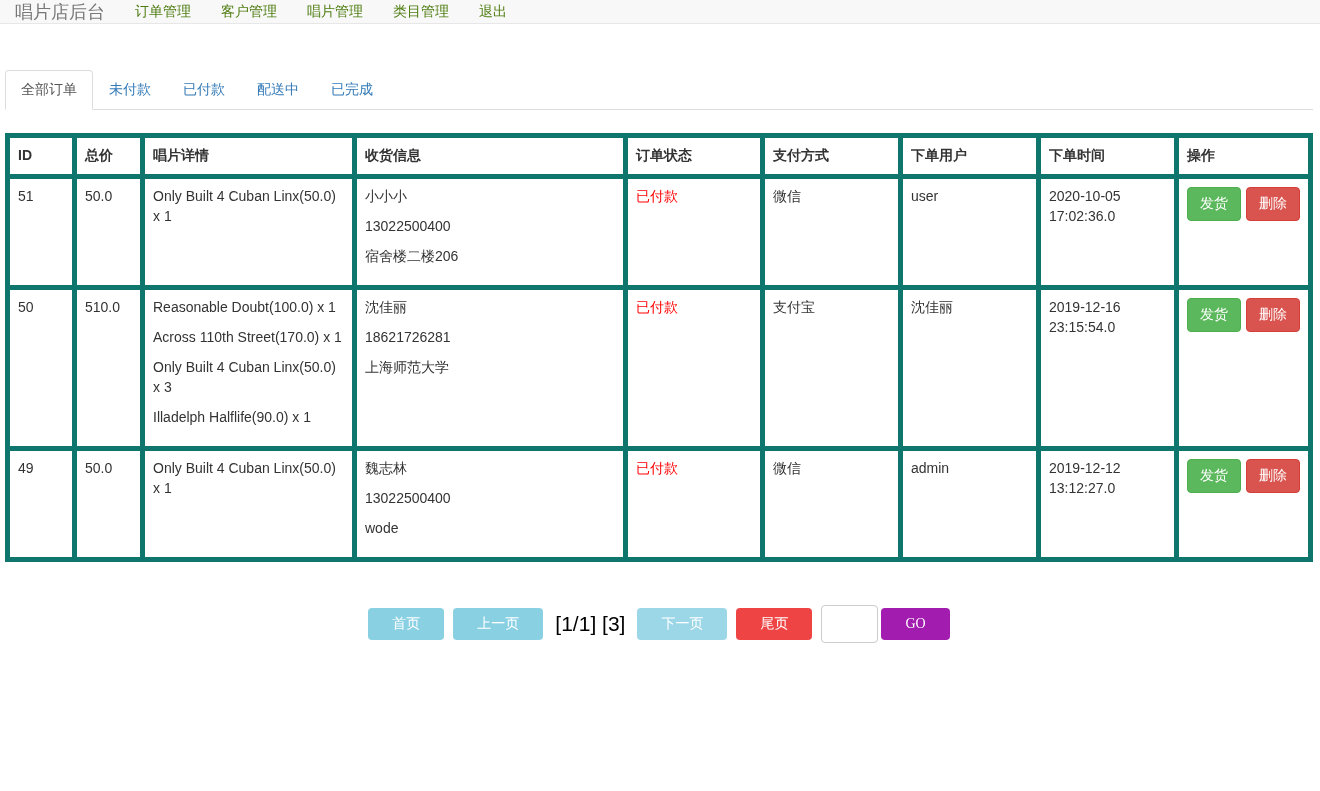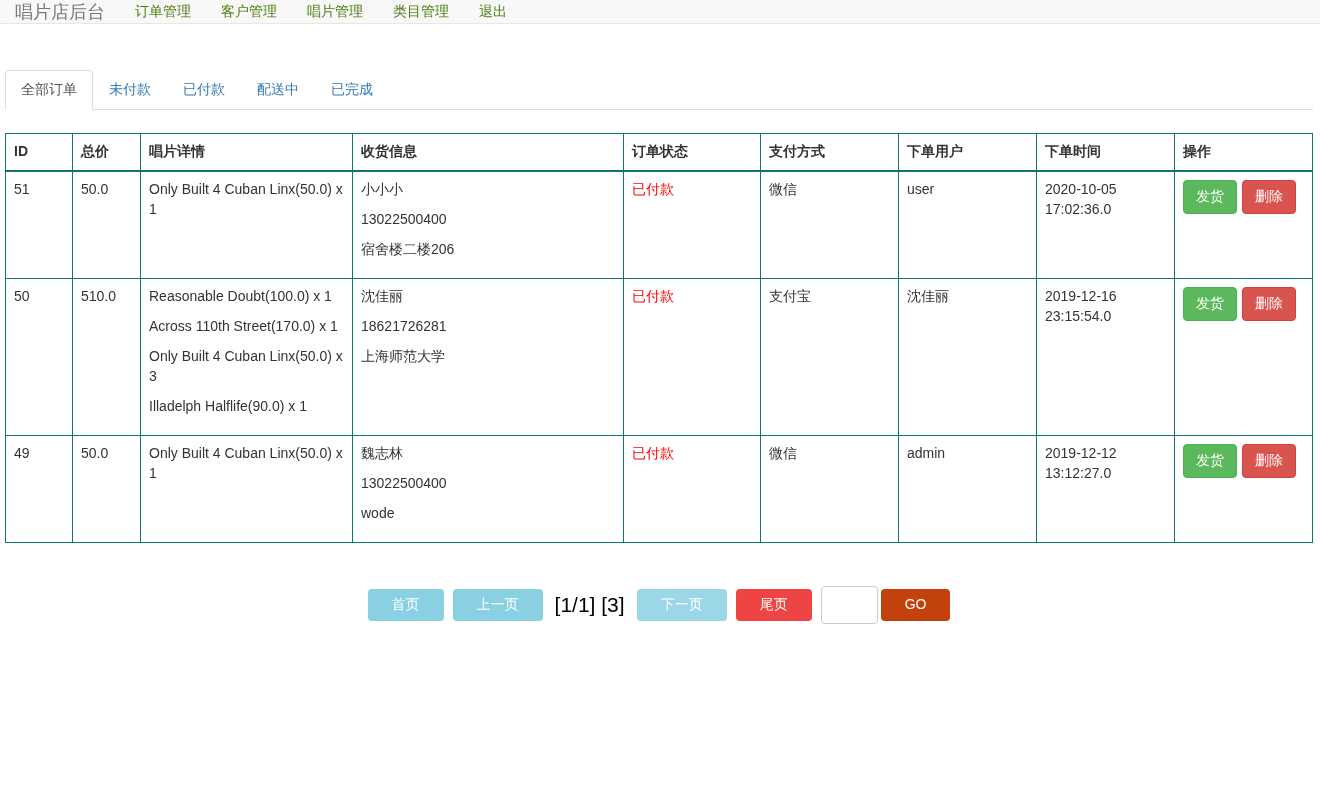--- a/index.html
+++ b/index.html
@@ -60,21 +60,21 @@
     cursor: default;
   }
   
   table.orders {
     margin-top: 23px;
     width: 100%;
     border-collapse: collapse;
     table-layout: fixed;
   }
   .orders th, .orders td {
-    border: 1px solid #0f766e;
+    border: 5px solid #0f766e;
     padding: 8px;
     text-align: left;
     vertical-align: top;
     line-height: 1.42857;
     overflow: hidden;
   }
   .orders thead th {
     border-bottom-width: 2px;
     font-weight: bold;
     color: #333;
@@ -108,21 +108,21 @@
     padding: 6px 24px;
     font-size: 14px;
     color: #fff;
     cursor: pointer;
     font-family: inherit;
     line-height: 1.42857;
   }
   .pg-first, .pg-prev { background: #89d0e3; }
   .pg-next { background: #9cd7e8; }
   .pg-last { background: #ef4444; }
-  .pg-go   { background: #c2410c; }
+  .pg-go   { background: #a21caf; font-family: Liberation Serif, serif; }
   .pg-info {
     font-size: 21px;
     color: #000;
     white-space: nowrap;
     padding: 0 3px;
   }
   .pg-group { display: flex; align-items: center; gap: 3px; }
   .pg-input {
     width: 57px;
     height: 38px;

